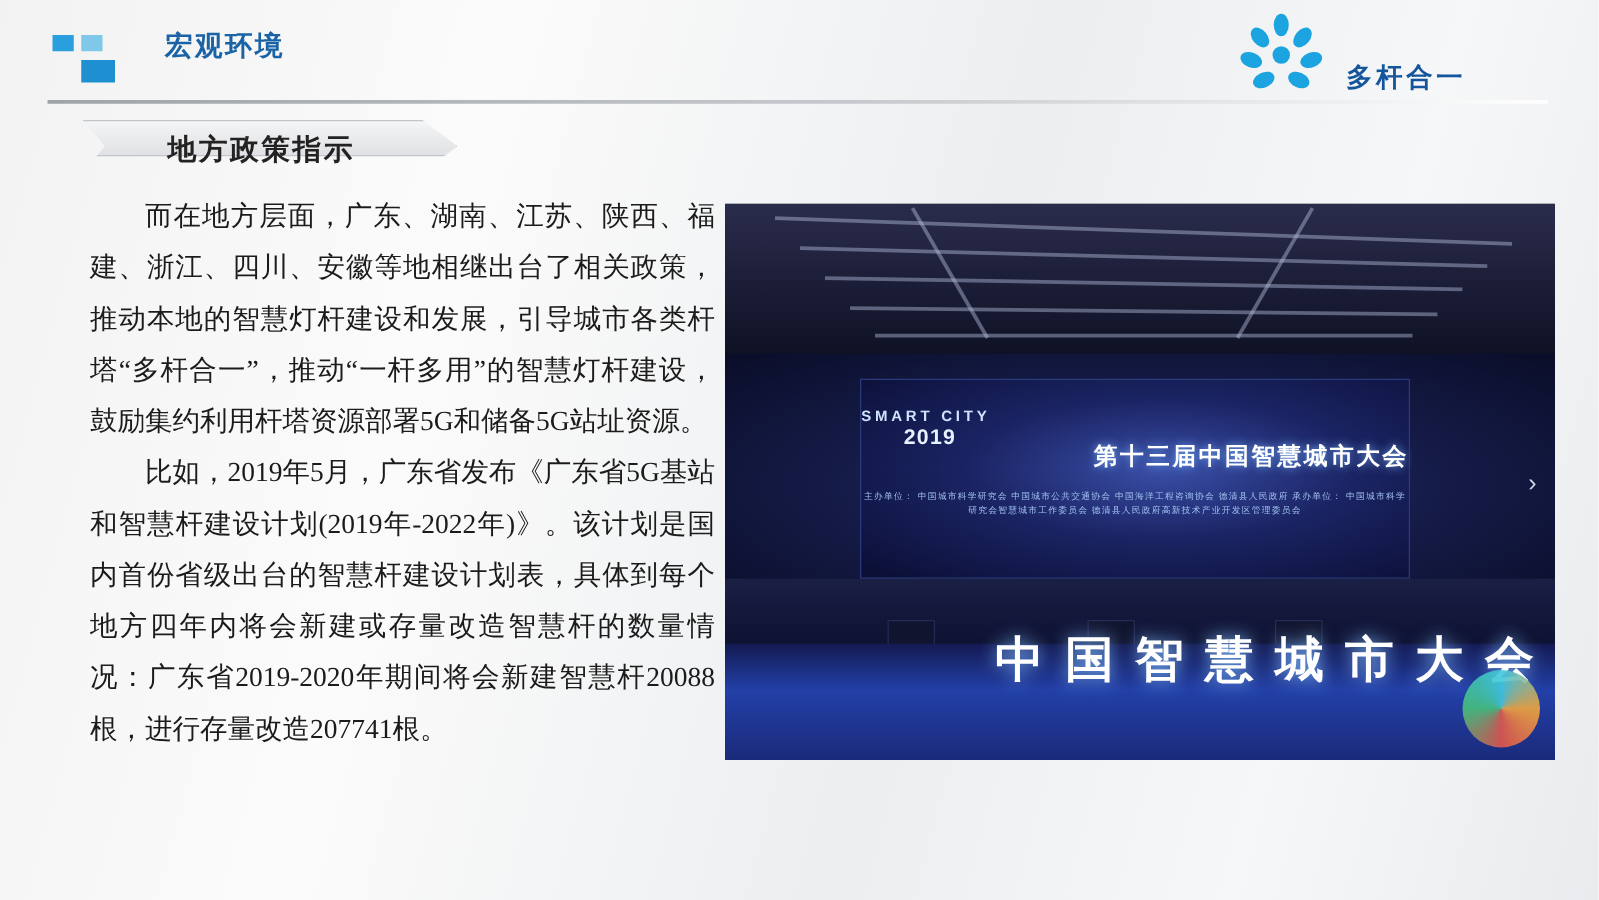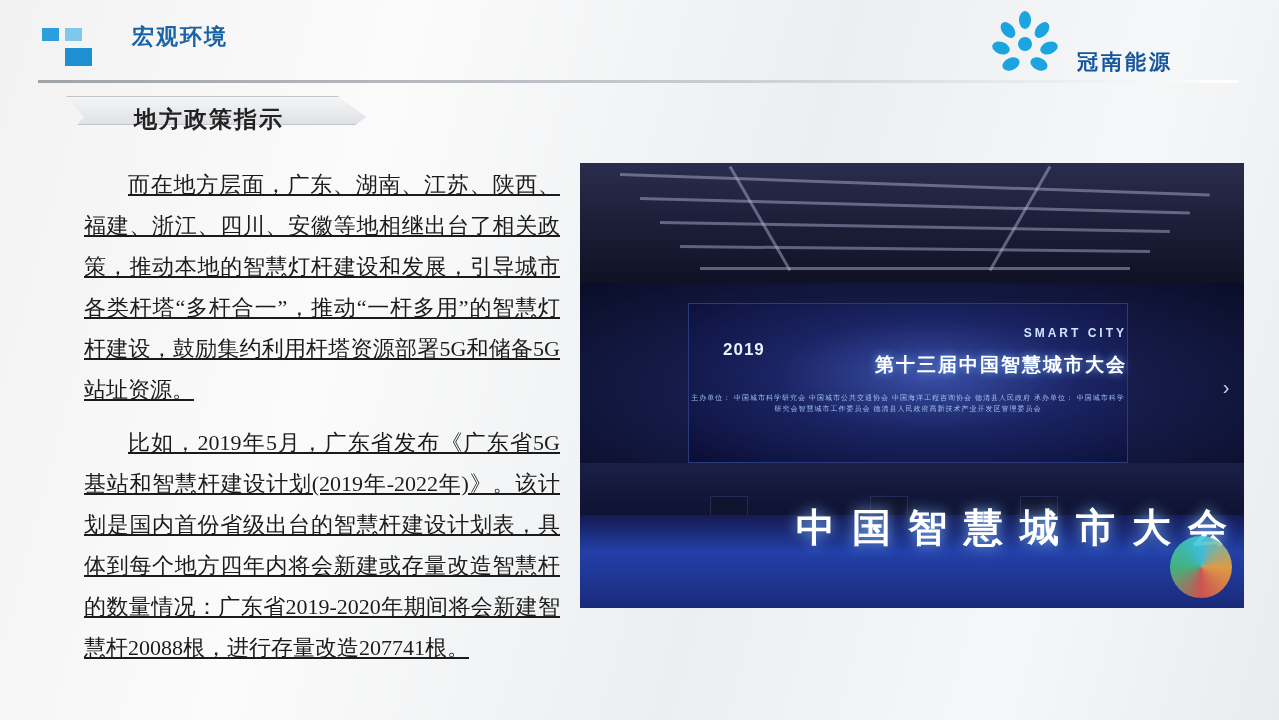--- a/index.html
+++ b/index.html
@@ -129,23 +129,22 @@
     left: 72px;
     top: 152px;
     width: 500px;
     font-size: 22px;
     line-height: 41px;
     color: #1b1b1b;
     text-align: justify;
     font-family: "Liberation Serif", serif;
   }
   .body-text p {
-    margin: 12px;
+    margin: 0;
     text-indent: 2em;
-    text-decoration: underline;
   }
 
   
   .photo {
     position: absolute;
     left: 580px;
     top: 163px;
     width: 664px;
     height: 445px;
     background: #0a0a1e;
@@ -179,21 +178,21 @@
     text-align: right;
     color: #ffffff;
     font-size: 19px;
     font-weight: bold;
     letter-spacing: 2px;
     text-shadow: 0 0 8px rgba(120,180,255,0.9);
   }
   .ph-screen-sub {
     position: absolute;
     left: 0; right: 0; top: 22px;
-    text-align: right;
+    text-align: left;
     color: #cfe3ff;
     font-size: 12px;
     letter-spacing: 3px;
     font-weight: bold;
   }
   .ph-screen-year {
     position: absolute;
     left: 34px; top: 36px;
     color: #e8f2ff;
     font-size: 17px;
@@ -276,21 +275,21 @@
             <ellipse cx="17" cy="20" rx="6" ry="9" transform="rotate(-40 17 20)"></ellipse>
             <ellipse cx="51" cy="20" rx="6" ry="9" transform="rotate(40 51 20)"></ellipse>
             <ellipse cx="10" cy="38" rx="6" ry="9" transform="rotate(-70 10 38)"></ellipse>
             <ellipse cx="58" cy="38" rx="6" ry="9" transform="rotate(70 58 38)"></ellipse>
             <ellipse cx="20" cy="54" rx="6" ry="9" transform="rotate(-115 20 54)"></ellipse>
             <ellipse cx="48" cy="54" rx="6" ry="9" transform="rotate(115 48 54)"></ellipse>
             <circle cx="34" cy="34" r="7"></circle>
           </g>
         </svg>
       </div>
-      <div class="logo-text-cn">冠南能源</div>
+      <div class="logo-text-cn">多杆合一</div>
     </div>
   </div>
 
   <div class="section-tag">
     <div class="shape"></div>
     <div class="label">地方政策指示</div>
   </div>
 
   <div class="body-text">
     <p>而在地方层面，广东、湖南、江苏、陕西、福建、浙江、四川、安徽等地相继出台了相关政策，推动本地的智慧灯杆建设和发展，引导城市各类杆塔“多杆合一”，推动“一杆多用”的智慧灯杆建设，鼓励集约利用杆塔资源部署5G和储备5G站址资源。</p>

